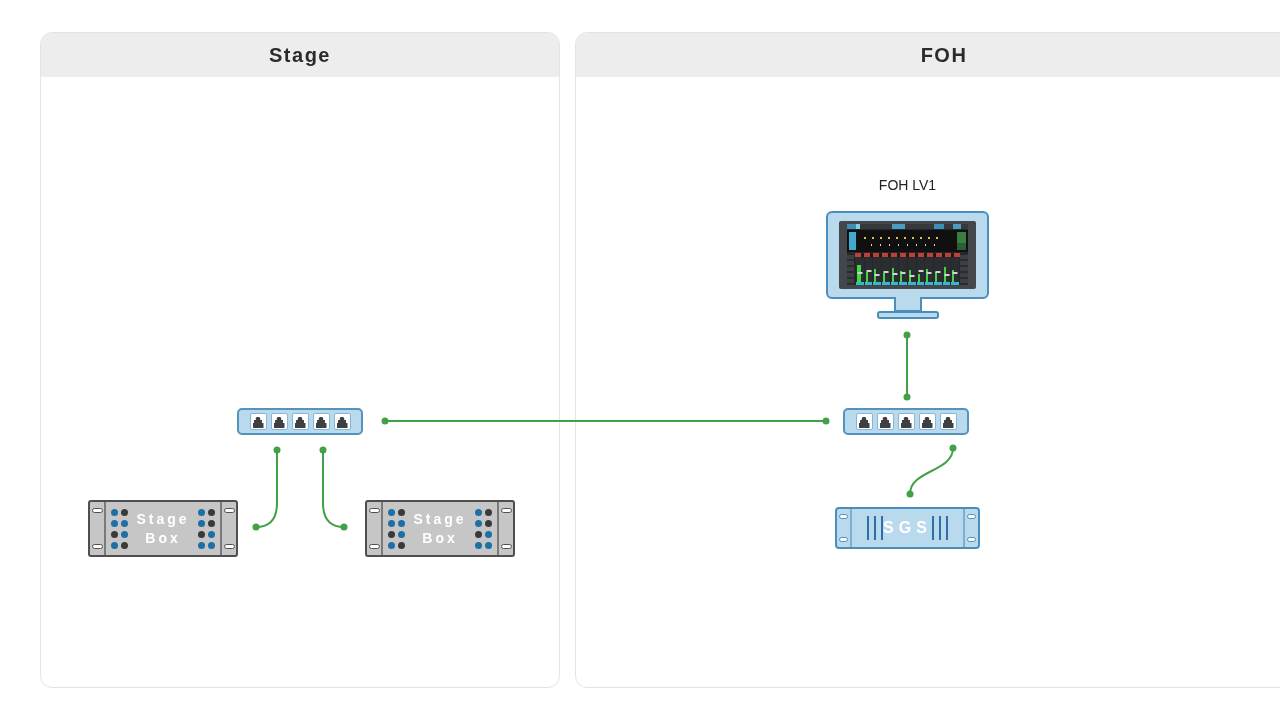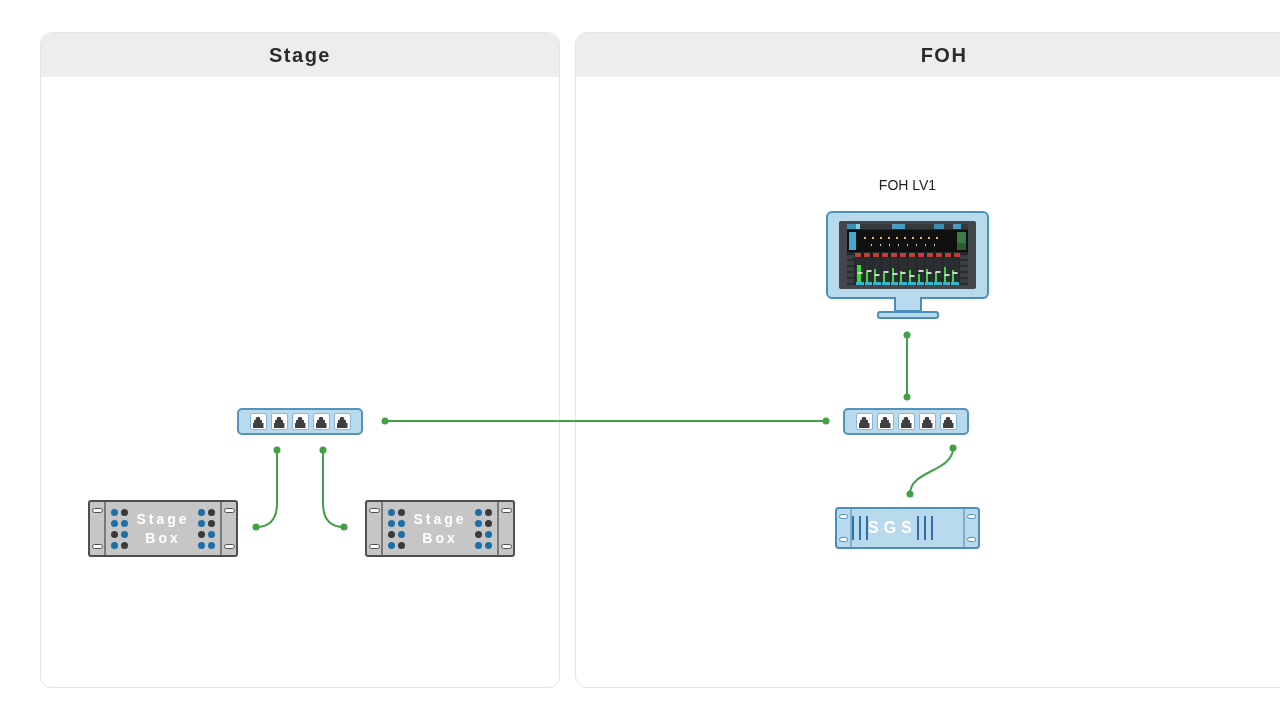--- a/index.html
+++ b/index.html
@@ -50,21 +50,21 @@
 
   
   .sgs{position:absolute;left:835px;top:507px;width:145px;height:42px;
        background:var(--dev-blue-fill);border:2px solid var(--dev-blue-border);
        border-radius:4px;display:flex}
   .sgs-ear{width:15px;display:flex;flex-direction:column;justify-content:space-between;
            align-items:center;padding:5px 0}
   .sgs-ear.left{border-right:2px solid #7fafd0}
   .sgs-ear.right{border-left:2px solid #7fafd0}
   .sgs-hole{width:9px;height:5px;background:#fff;border:1px solid var(--dev-blue-border);border-radius:3px}
-  .sgs-body{flex:1;display:flex;align-items:center;}
+  .sgs-body{flex:1;display:flex;align-items:center;justify-content:center;}
   .vent{width:16px;height:24px;
         background:repeating-linear-gradient(90deg,#2f6ea6 0 2px,transparent 2px 7px)}
   .sgs-label{color:#fff;font-weight:bold;font-size:16px;letter-spacing:5px}
 
   
   .device-label{position:absolute;left:826px;top:177px;width:163px;text-align:center;
                 font-size:14px;color:#222}
   .monitor-frame{position:absolute;left:826px;top:211px;width:163px;height:88px;
                  background:var(--dev-blue-fill);border:2px solid var(--dev-blue-border);
                  border-radius:6px}

